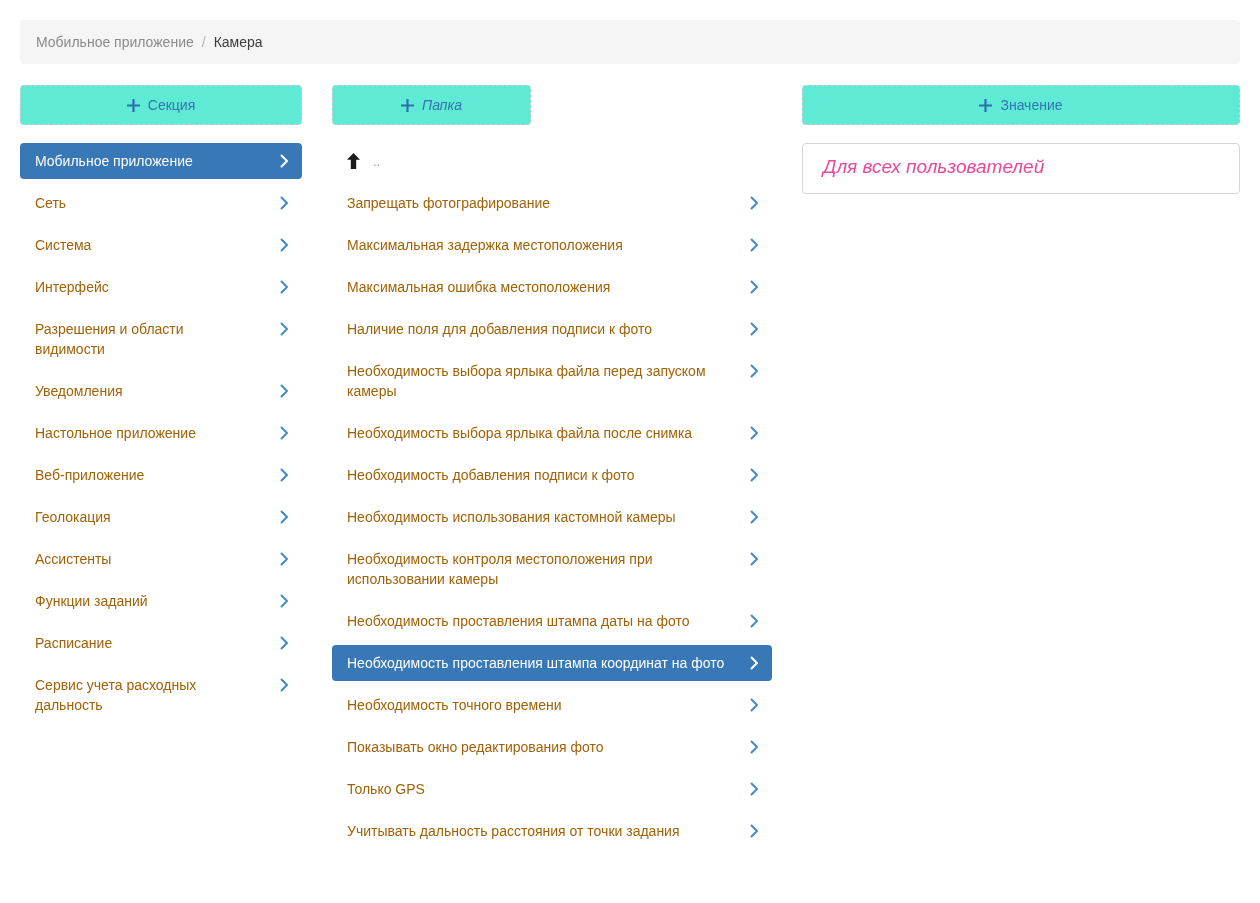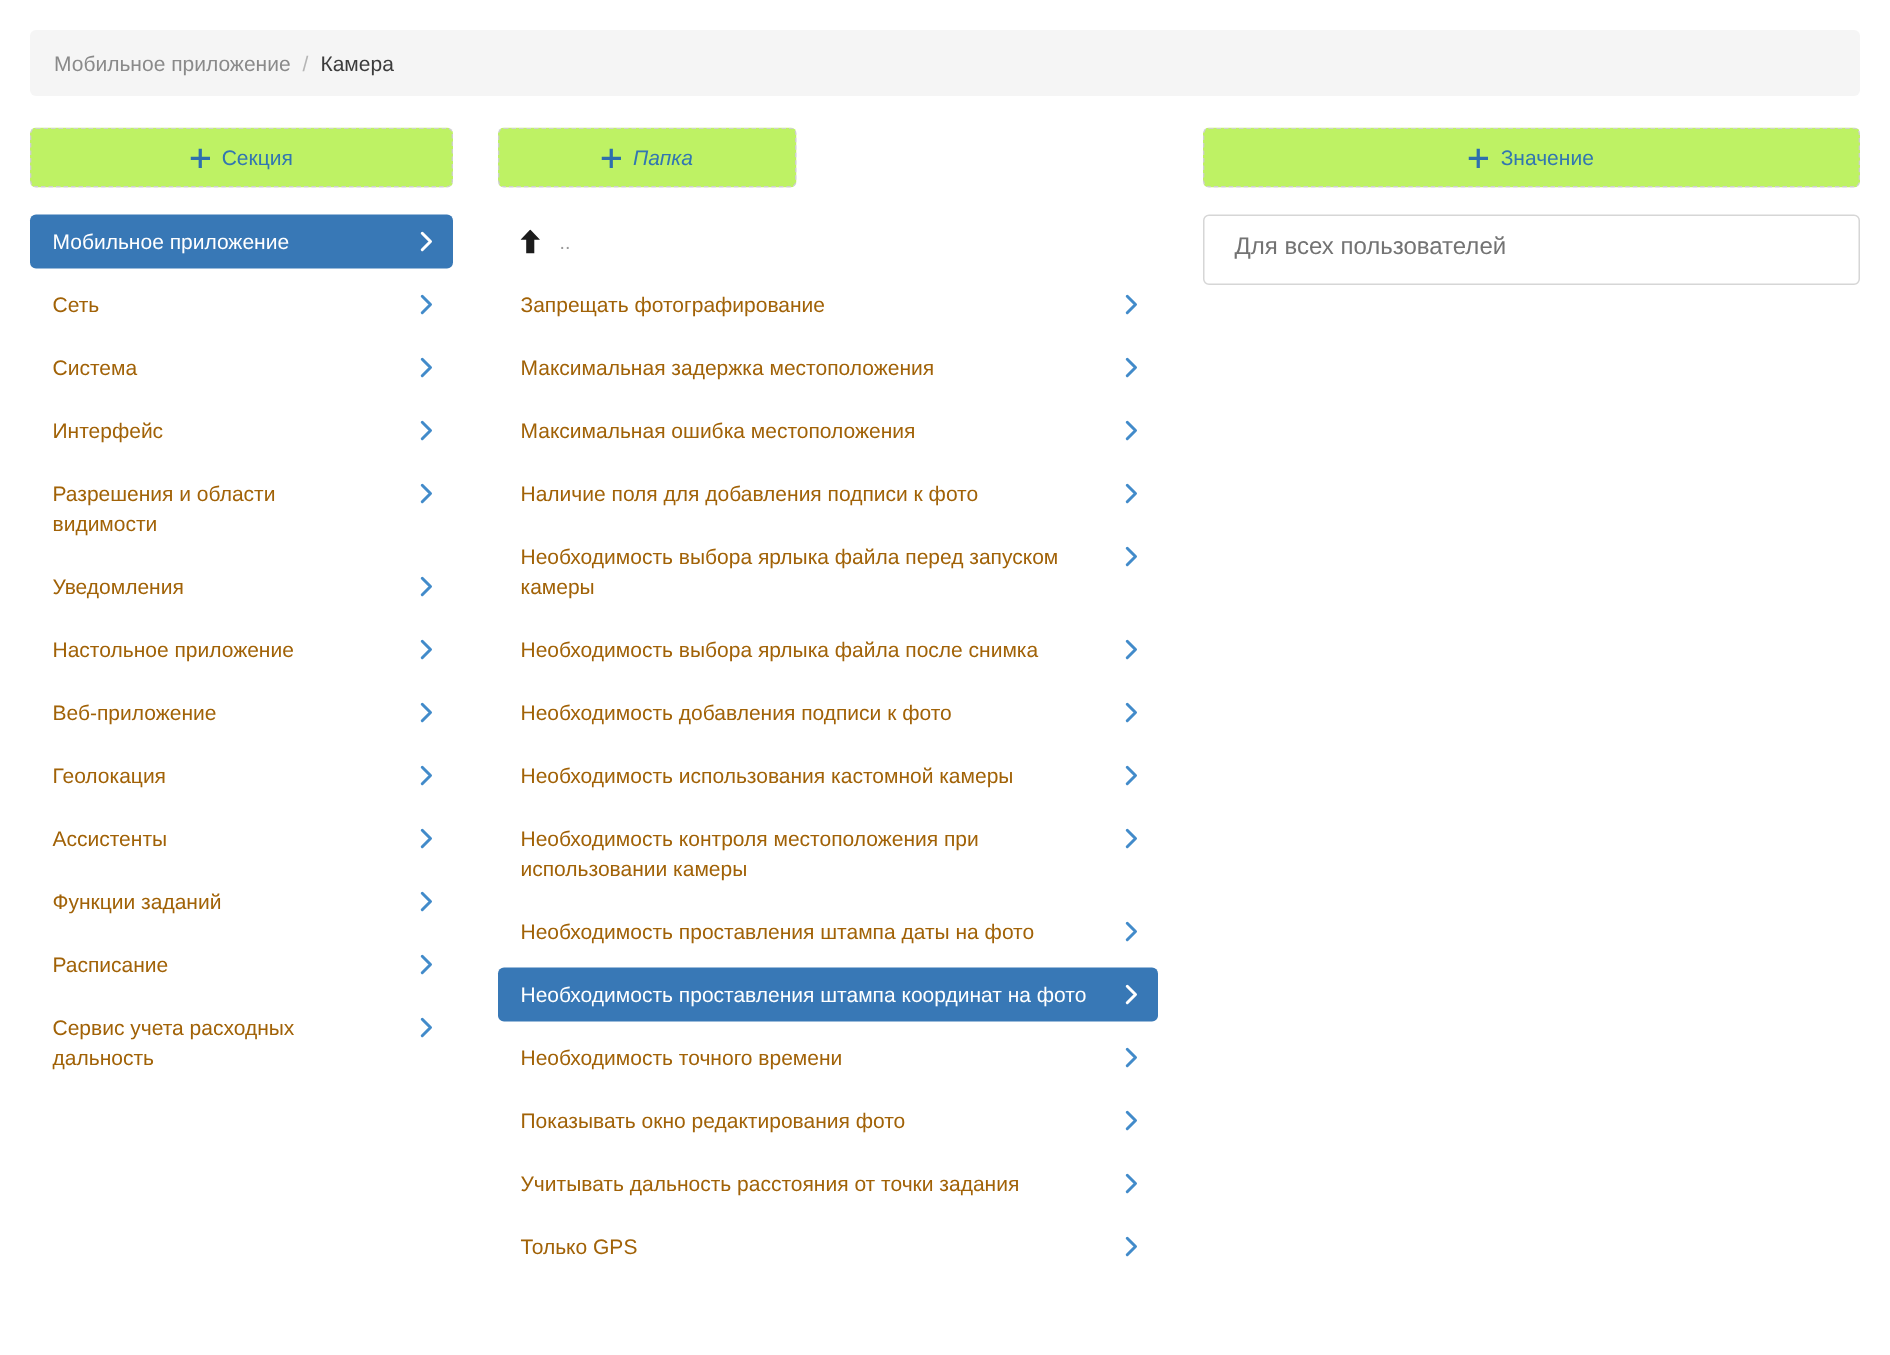--- a/index.html
+++ b/index.html
@@ -26,21 +26,21 @@
   .breadcrumb .bc-sep { color: #b5b5b5; margin: 0 8px; }
   .breadcrumb .bc-current { color: #3c3c3c; margin-top: 29px; }
 
   
   .toolbar { display: flex; gap: 30px; margin-bottom: 18px; }
   .t-col1 { width: 282px; }
   .t-col2 { width: 440px; display: flex; gap: 14px; }
   .t-col3 { width: 438px; }
   .add-btn {
     height: 40px; width: 100%;
-    background: #bef264;
+    background: #5eead4;
     border: 1px dashed #cfcfcf;
     border-radius: 4px;
     color: #3276b1;
     font-size: 14px;
     font-family: inherit;
     display: flex; align-items: center; justify-content: center; gap: 8px;
     cursor: pointer;
     padding: 0;
   }
   .add-btn .plus { display: inline-flex; color: #2e6fae; }
@@ -84,21 +84,21 @@
 
   
   .value-card {
     border: 1px solid #d6d6d6;
     border-radius: 4px;
     background: #fff;
     padding: 12px 20px 15px 20px;
     cursor: pointer;
   }
   .value-title { font-size: 19px; color: #333333; margin-bottom: 9px; }
-  .value-sub { font-size: 16px; color: #737373; }
+  .value-sub { font-size: 19px; color: #ec4899; font-style: italic; }
 </style>
 </head>
 <body>
 
 <div class="wrap">
 
   <div class="breadcrumb">
     <span class="bc-parent">Мобильное приложение</span><span class="bc-sep">/</span><span class="bc-current">Камера</span>
   </div>
 
@@ -354,29 +354,29 @@
   </div>
           <div class="row">
     <span class="row-label">Показывать окно редактирования фото</span>
     <span class="chev">
       <svg width="9" height="14" viewBox="0 0 9 14" fill="none" xmlns="http://www.w3.org/2000/svg">
         <path d="M1.5 1.5 L7 7 L1.5 12.5" stroke="currentColor" stroke-width="2" stroke-linecap="round" stroke-linejoin="round"></path>
       </svg>
     </span>
   </div>
           <div class="row">
+    <span class="row-label">Только GPS</span>
+    <span class="chev">
+      <svg width="9" height="14" viewBox="0 0 9 14" fill="none" xmlns="http://www.w3.org/2000/svg">
+        <path d="M1.5 1.5 L7 7 L1.5 12.5" stroke="currentColor" stroke-width="2" stroke-linecap="round" stroke-linejoin="round"></path>
+      </svg>
+    </span>
+  </div>
+          <div class="row">
     <span class="row-label">Учитывать дальность расстояния от точки задания</span>
-    <span class="chev">
-      <svg width="9" height="14" viewBox="0 0 9 14" fill="none" xmlns="http://www.w3.org/2000/svg">
-        <path d="M1.5 1.5 L7 7 L1.5 12.5" stroke="currentColor" stroke-width="2" stroke-linecap="round" stroke-linejoin="round"></path>
-      </svg>
-    </span>
-  </div>
-          <div class="row">
-    <span class="row-label">Только GPS</span>
     <span class="chev">
       <svg width="9" height="14" viewBox="0 0 9 14" fill="none" xmlns="http://www.w3.org/2000/svg">
         <path d="M1.5 1.5 L7 7 L1.5 12.5" stroke="currentColor" stroke-width="2" stroke-linecap="round" stroke-linejoin="round"></path>
       </svg>
     </span>
   </div>
         </div>
     </div>
 
     <div class="col3">

